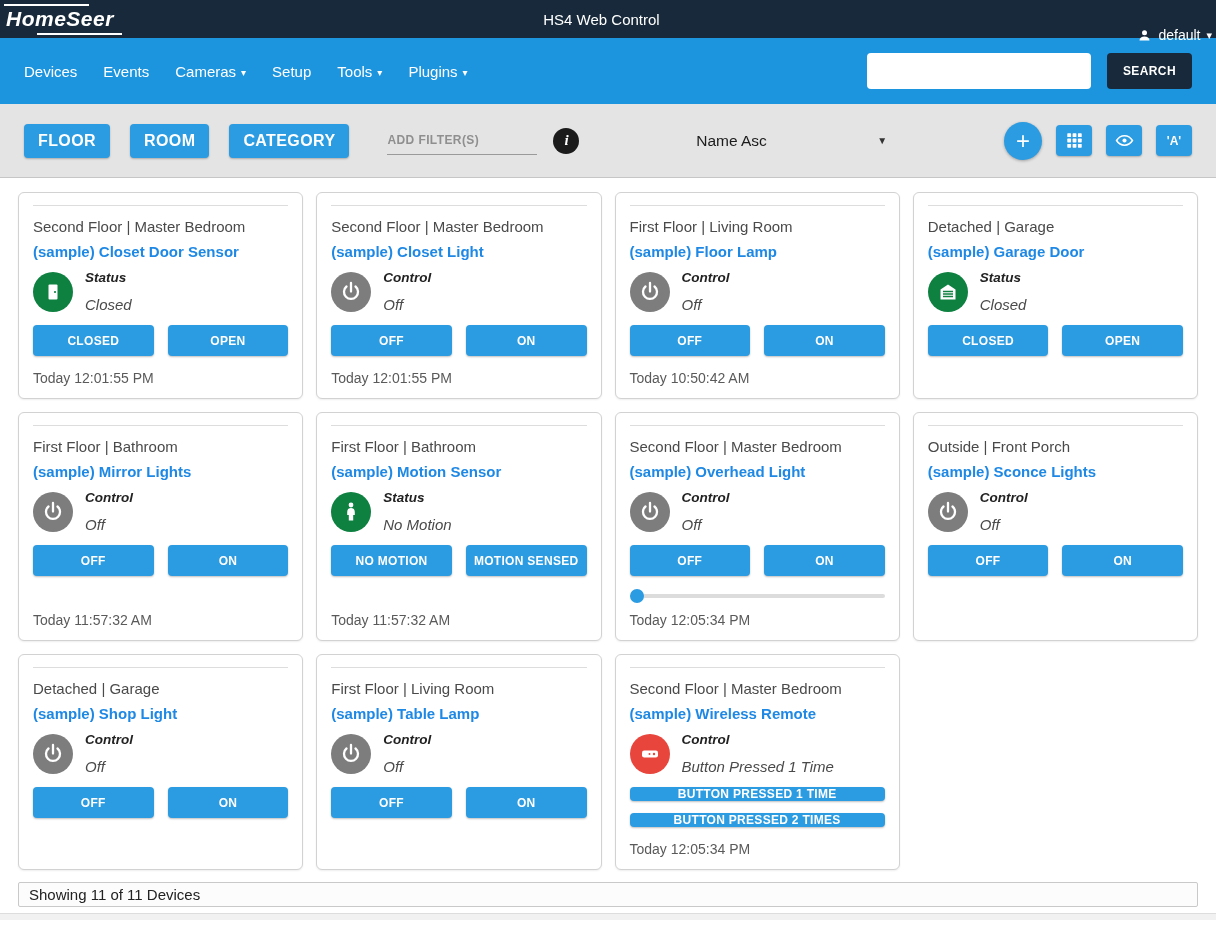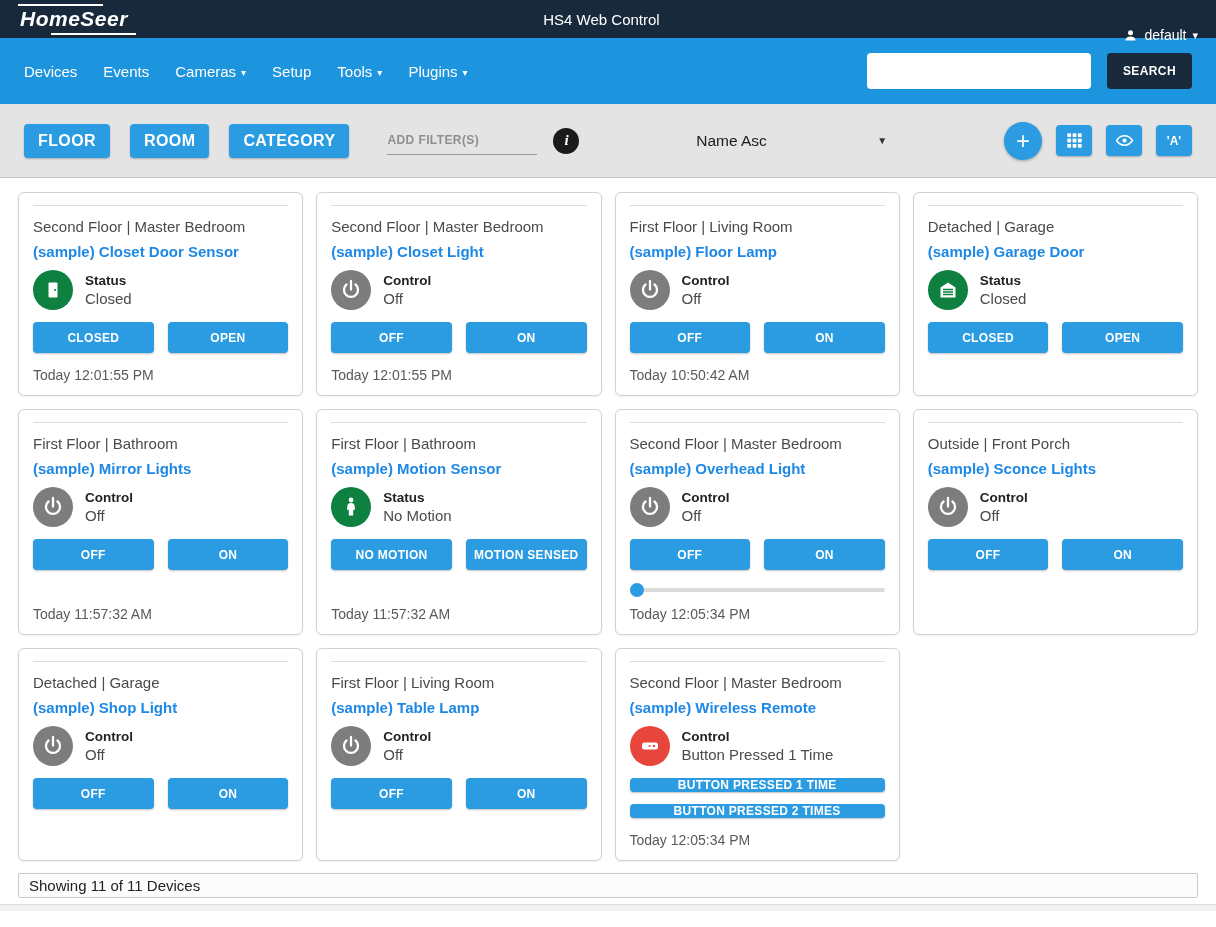--- a/index.html
+++ b/index.html
@@ -1,21 +1,21 @@
 <!DOCTYPE html>
 <html style="--navy: #17293a; --blue: #1d94de; --btnblue: #2b9be2; --link: #1e88e5;"><head>
 <meta charset="utf-8">
 <style>
   * { box-sizing: border-box; margin: 0; padding: 0; }
   html,body { width:1216px; min-height:927px; background:#fff;
     font-family:"Liberation Sans","DejaVu Sans",sans-serif; color:#333; }
 
   
   .topbar { height:38px; background:var(--navy); display:flex; align-items:center;
-    padding:0 18px; position:relative; color:#fff; }
+    padding:0 4px; position:relative; color:#fff; }
   .logo { font-size:21px; font-weight:bold; font-style:italic; letter-spacing:.5px;
     position:relative; padding:3px 8px 4px 2px; cursor:pointer; }
   .logo::before { content:""; position:absolute; left:0; top:0; width:72%; height:2px; background:#fff; }
   .logo::after  { content:""; position:absolute; right:0; bottom:0; width:72%; height:2px; background:#fff; }
   .apptitle { position:absolute; left:0; right:13px; text-align:center; font-size:15px; pointer-events:none; }
   .usermenu { margin-left:auto; display:flex; align-items:center; gap:6px; font-size:14px; cursor:pointer; z-index:2;margin-top:32px; }
   .uicon svg { width:15px; height:15px; display:block; }
   .caret { font-size:11px; }
 
   
@@ -57,21 +57,21 @@
   .grid { display:grid; grid-template-columns:repeat(4,1fr); gap:13px; }
   .card { background:#fff; border:1px solid #d2d2d2; border-radius:6px; padding:10px 14px 12px;
     display:flex; flex-direction:column; box-shadow:0 1px 2px rgba(0,0,0,.07); }
   .topline { height:1px; background:#ddd; margin:2px 0 12px; }
   .loc { font-size:15px; color:#4a4a4a; margin-bottom:8px; }
   .dname { font-size:15px; font-weight:bold; color:var(--link); margin-bottom:10px; cursor:pointer; }
   .strow { display:flex; align-items:center; margin-bottom:12px; }
   .icirc { width:40px; height:40px; border-radius:50%; display:flex; align-items:center; justify-content:center;
     margin-right:12px; flex:none; cursor:pointer; }
   .icirc svg { width:24px; height:24px; display:block; }
-  .stxt { display:flex; flex-direction:column; gap:2px; }
+  .stxt { display:flex; flex-direction:column; gap:11px;font-style:italic; }
   .slabel { font-size:13.5px; font-weight:bold; color:#222; }
   .sval { font-size:15px; color:#4a4a4a; }
   .btnrow { display:flex; gap:14px; }
   .btnrow.stacked { flex-direction:column; gap:12px; }
   .cbtn { flex:1; background:var(--btnblue); color:#fff; border:none; border-radius:4px; height:31px;
     font-size:12px; font-weight:bold; letter-spacing:.3px; box-shadow:0 1px 2px rgba(0,0,0,.25); cursor:pointer; }
   .slider { margin-top:18px; height:4px; background:#dcdcdc; border-radius:2px; position:relative; cursor:pointer; }
   .thumb { width:14px; height:14px; border-radius:50%; background:var(--btnblue); position:absolute;
     left:0; top:-5px; cursor:grab; }
   .ctime { margin-top:auto; padding-top:14px; font-size:14px; color:#5a5a5a; }

